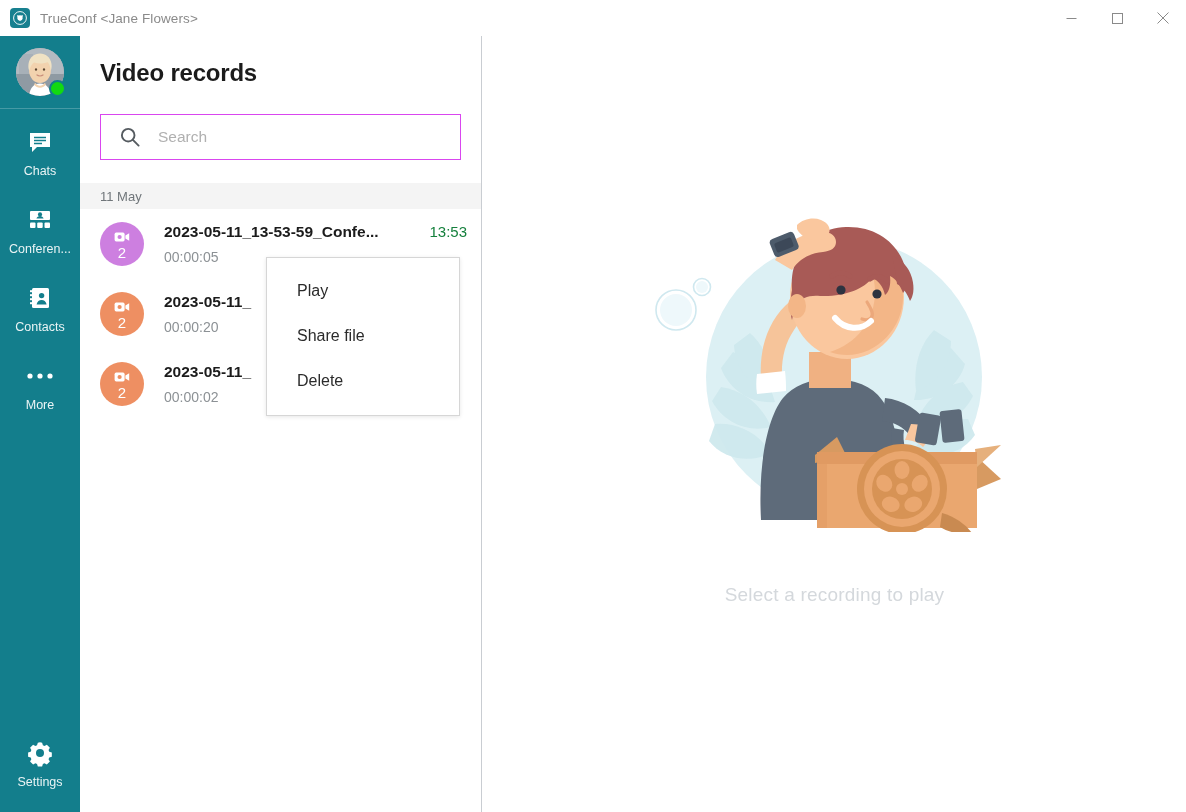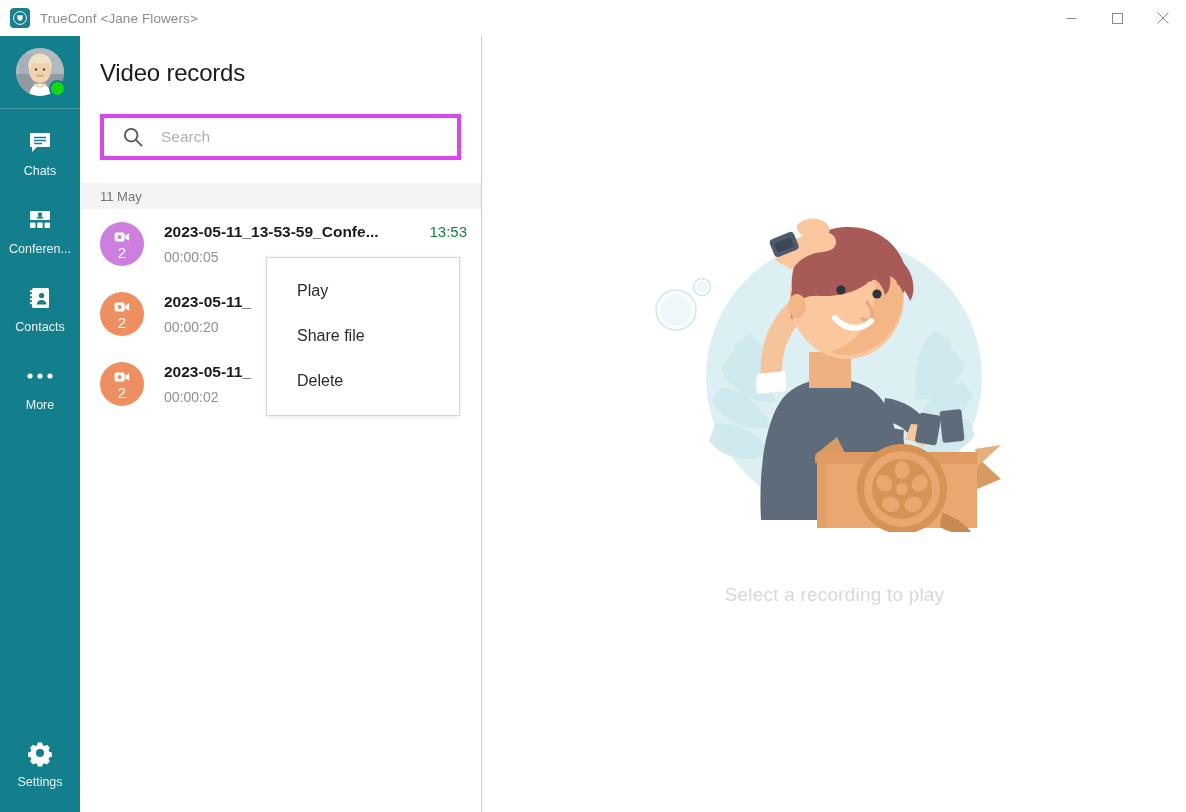--- a/index.html
+++ b/index.html
@@ -58,25 +58,25 @@
     white-space:nowrap; overflow:hidden; text-overflow:ellipsis; text-align:center;
   }
   .rail-bottom { position:absolute; bottom:10px; left:0; width:80px; }
 
   
   .listpanel {
     position:absolute; left:80px; top:36px; width:402px; height:776px;
     background:#ffffff; border-right:1px solid #c9cdd2;
   }
   .panel-title {
-    margin:23px 0 0 20px; font-size:24px; font-weight:normal; color:#1b1b1b;
+    margin:23px 0 0 20px; font-size:24px; font-weight:bold; color:#1b1b1b;
     letter-spacing:-0.2px;
   }
   .search-wrap {
-    margin:27px 20px 0 20px; height:46px; border:4px solid #d946ef;
+    margin:27px 20px 0 20px; height:46px; border:1px solid #d946ef;
     display:flex; align-items:center; background:#fff;
   }
   .search-icon { margin-left:18px; display:flex; align-items:center; }
   .search-input {
     flex:1; border:none; outline:none; margin-left:17px; font-size:15.5px;
     color:#333; font-family:"Liberation Sans", sans-serif; background:transparent;
   }
   .search-input::placeholder { color:#b0b0b0; }
 
   .date-header {

